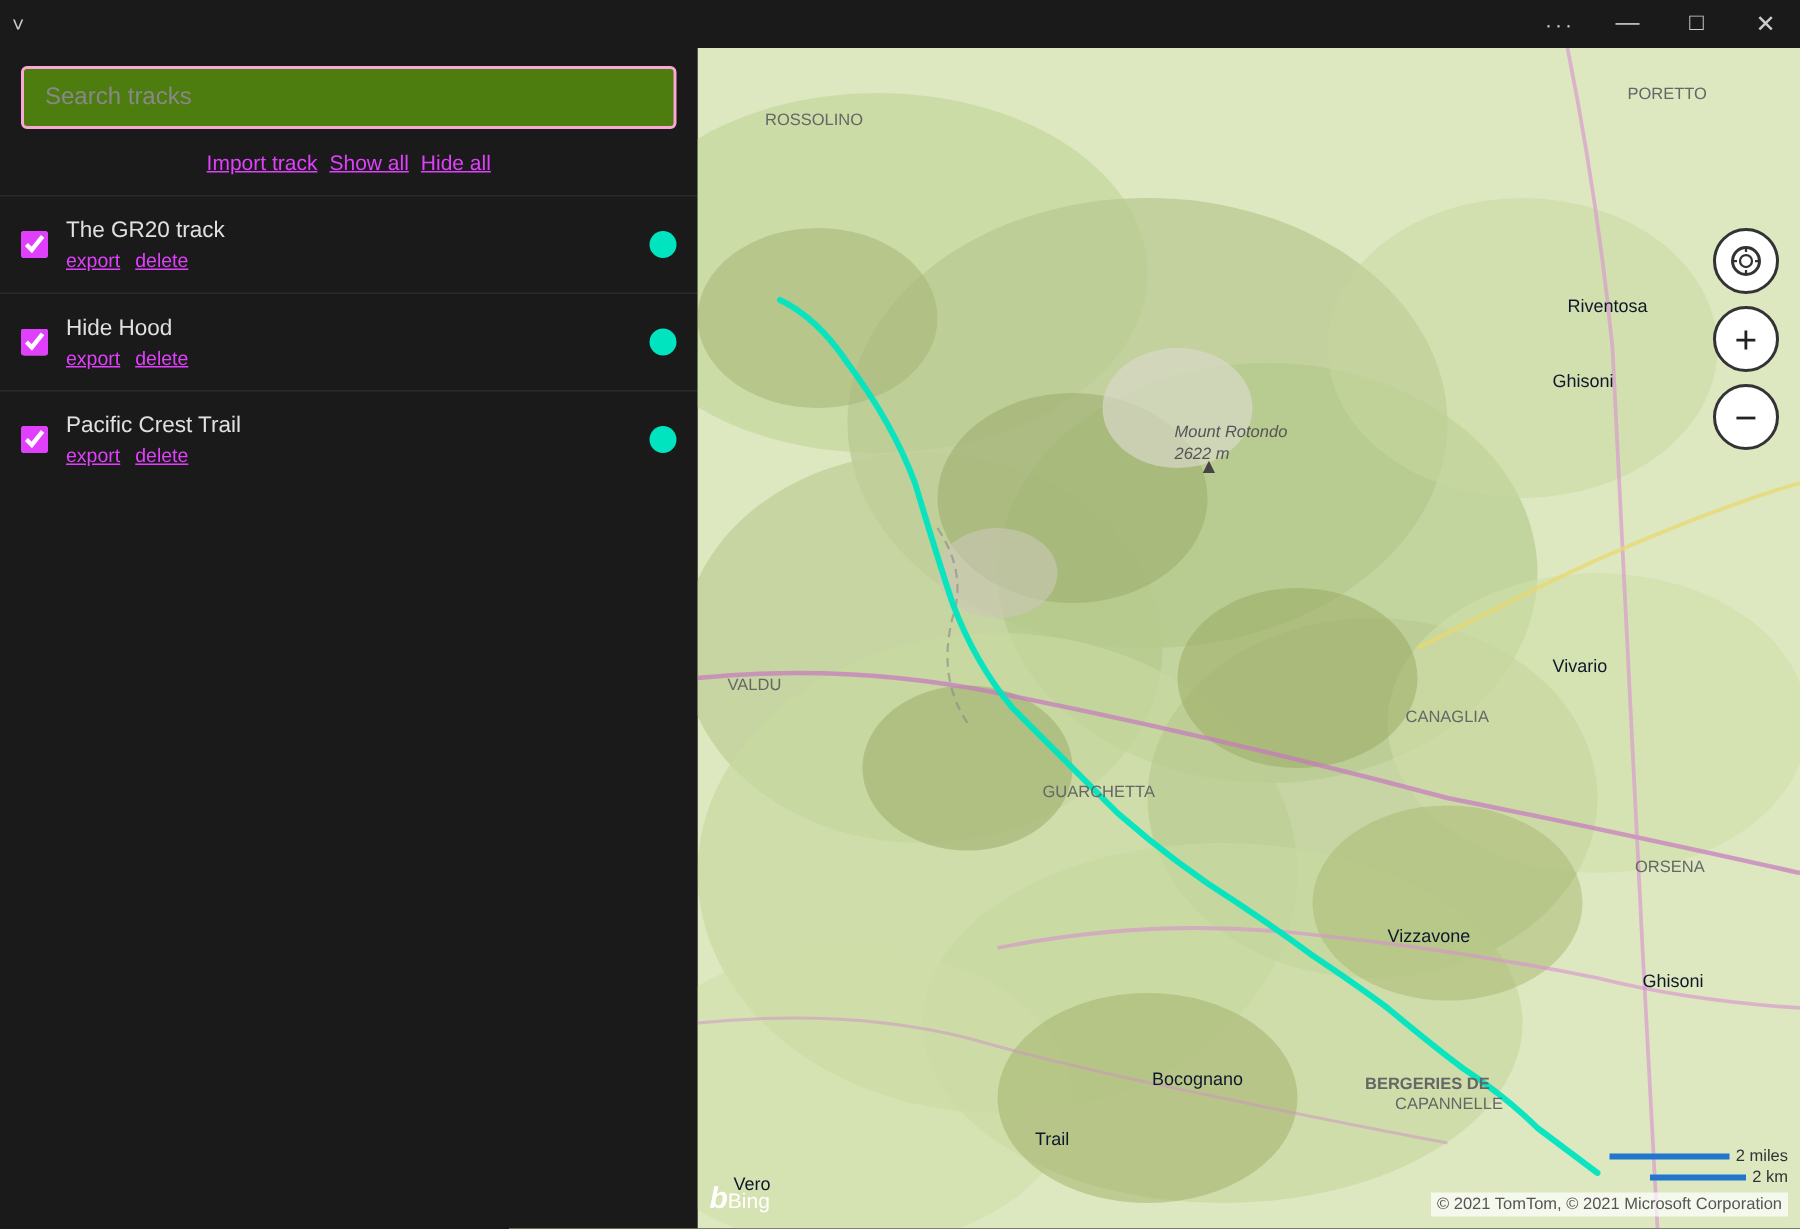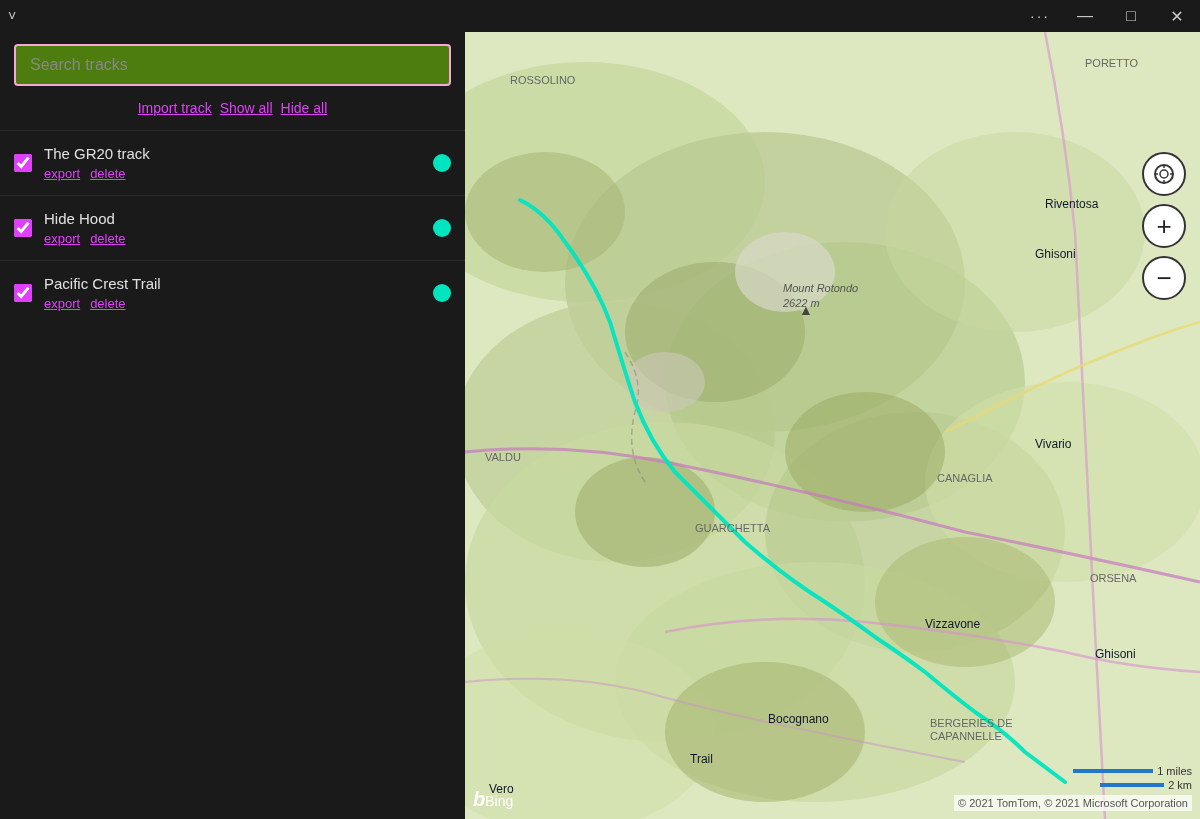--- a/index.html
+++ b/index.html
@@ -347,21 +347,21 @@
           <div class="map-label town" style="left: 570px; top: 215px;">Ghisoni</div>
           <div class="map-label mountain" style="left: 318px; top: 250px;">Mount Rotondo</div>
           <div class="map-label mountain" style="left: 318px; top: 265px;">2622 m</div>
           <div class="map-label small" style="left: 20px; top: 395px; margin-top: 24px;">VALDU</div>
           <div class="map-label small" style="left: 455px; top: 440px; margin-left: 17px;">CANAGLIA</div>
           <div class="map-label town" style="left: 570px; top: 405px;">Vivario</div>
           <div class="map-label small" style="left: 230px; top: 490px;">GUARCHETTA</div>
           <div class="map-label small" style="left: 625px; top: 540px;">ORSENA</div>
           <div class="map-label town" style="left: 460px; top: 585px;">Vizzavone</div>
           <div class="map-label town" style="left: 630px; top: 615px;">Ghisoni</div>
-          <div class="map-label small" style="left: 465px; top: 685px;">BERGERIES DE</div>
+          <div class="map-label small" style="left: 445px; top: 685px; font-weight: bold;">BERGERIES DE</div>
           <div class="map-label small" style="left: 465px; top: 698px;">CAPANNELLE</div>
           <div class="map-label town" style="left: 303px; top: 680px;">Bocognano</div>
           <div class="map-label town" style="left: 225px; top: 720px;">Trail</div>
           <div class="map-label town" style="left: 24px; top: 750px;">Vero</div>
         </div>
 
       <div style="position:absolute; left: 334px; top: 270px; font-size: 14px; color: #444; pointer-events:none;">▲</div>
 
       <div class="map-controls">
         <button class="map-ctrl-btn locate">
@@ -374,21 +374,21 @@
             <line x1="17" y1="11" x2="20" y2="11" stroke="#333" stroke-width="1.5"></line>
           </svg>
         </button>
         <button class="map-ctrl-btn" style="font-size:26px; font-weight:300;">+</button>
         <button class="map-ctrl-btn" style="font-size:26px; font-weight:300;">−</button>
       </div>
 
       <div class="map-scale">
         <div class="scale-row">
           <div class="scale-bar" style="width:80px;"></div>
-          <span>1 miles</span>
+          <span>2 miles</span>
         </div>
         <div class="scale-row">
           <div class="scale-bar" style="width:64px;"></div>
           <span>2 km</span>
         </div>
       </div>
 
       <div class="bing-logo">
         <span style="color:#fff; font-style: italic; font-size:20px; font-weight:bold;">b</span><span style="color:#fff; font-size:14px; font-weight:normal; vertical-align:middle;">Bing</span>
       </div>

